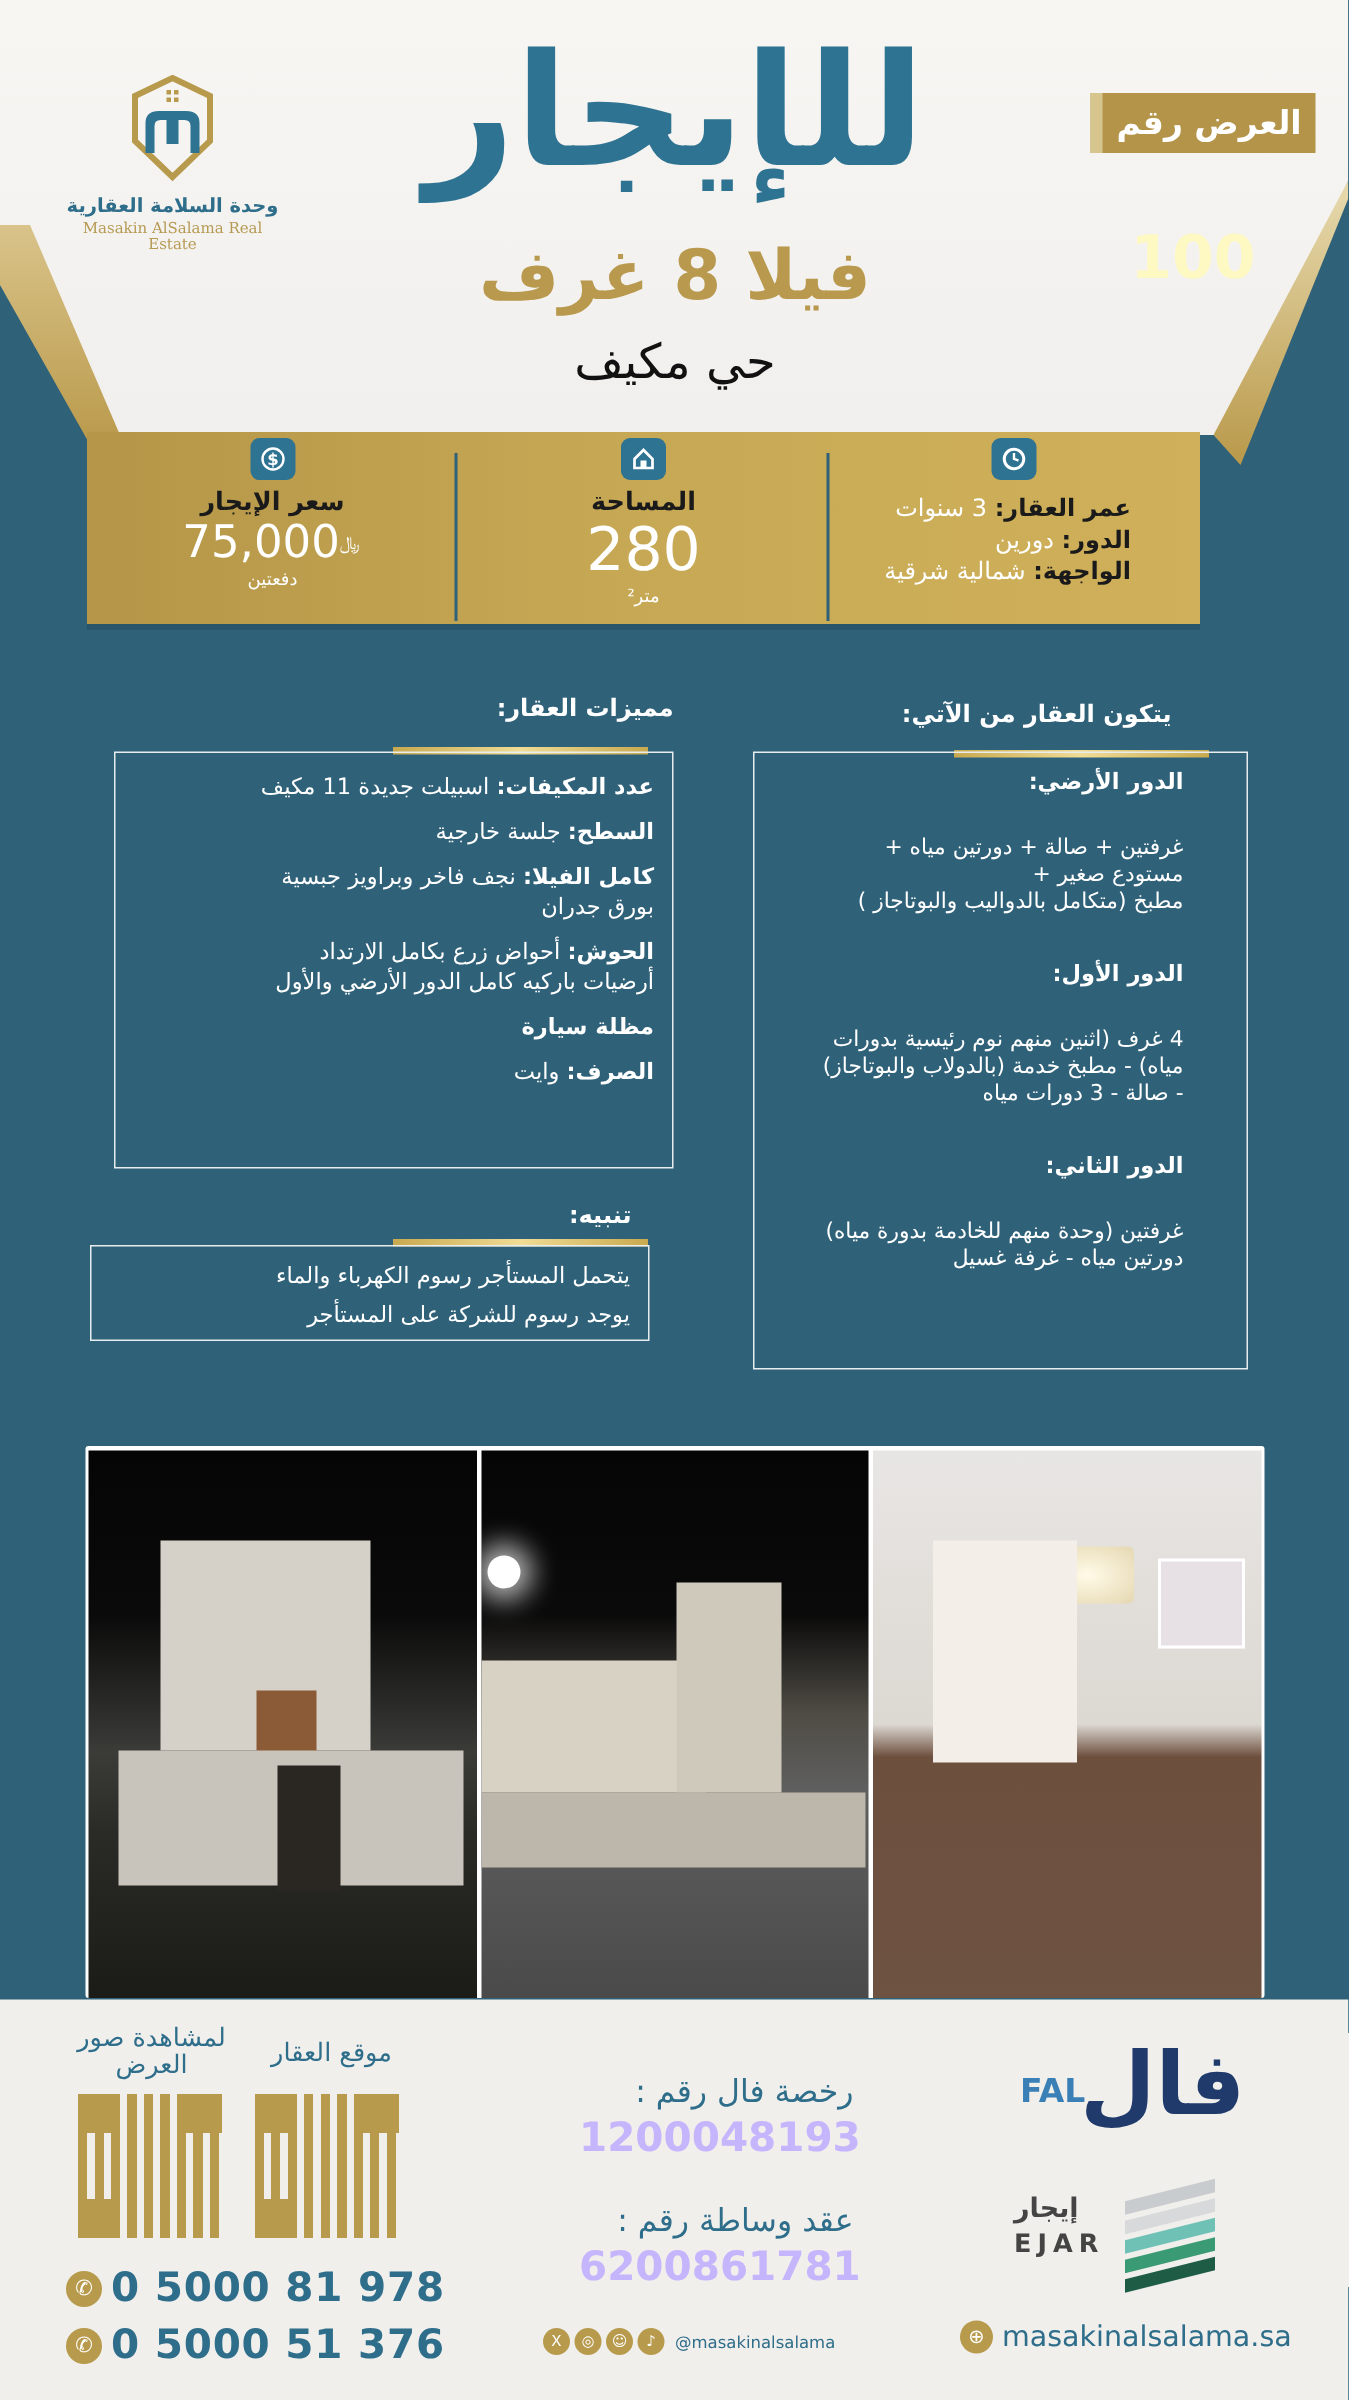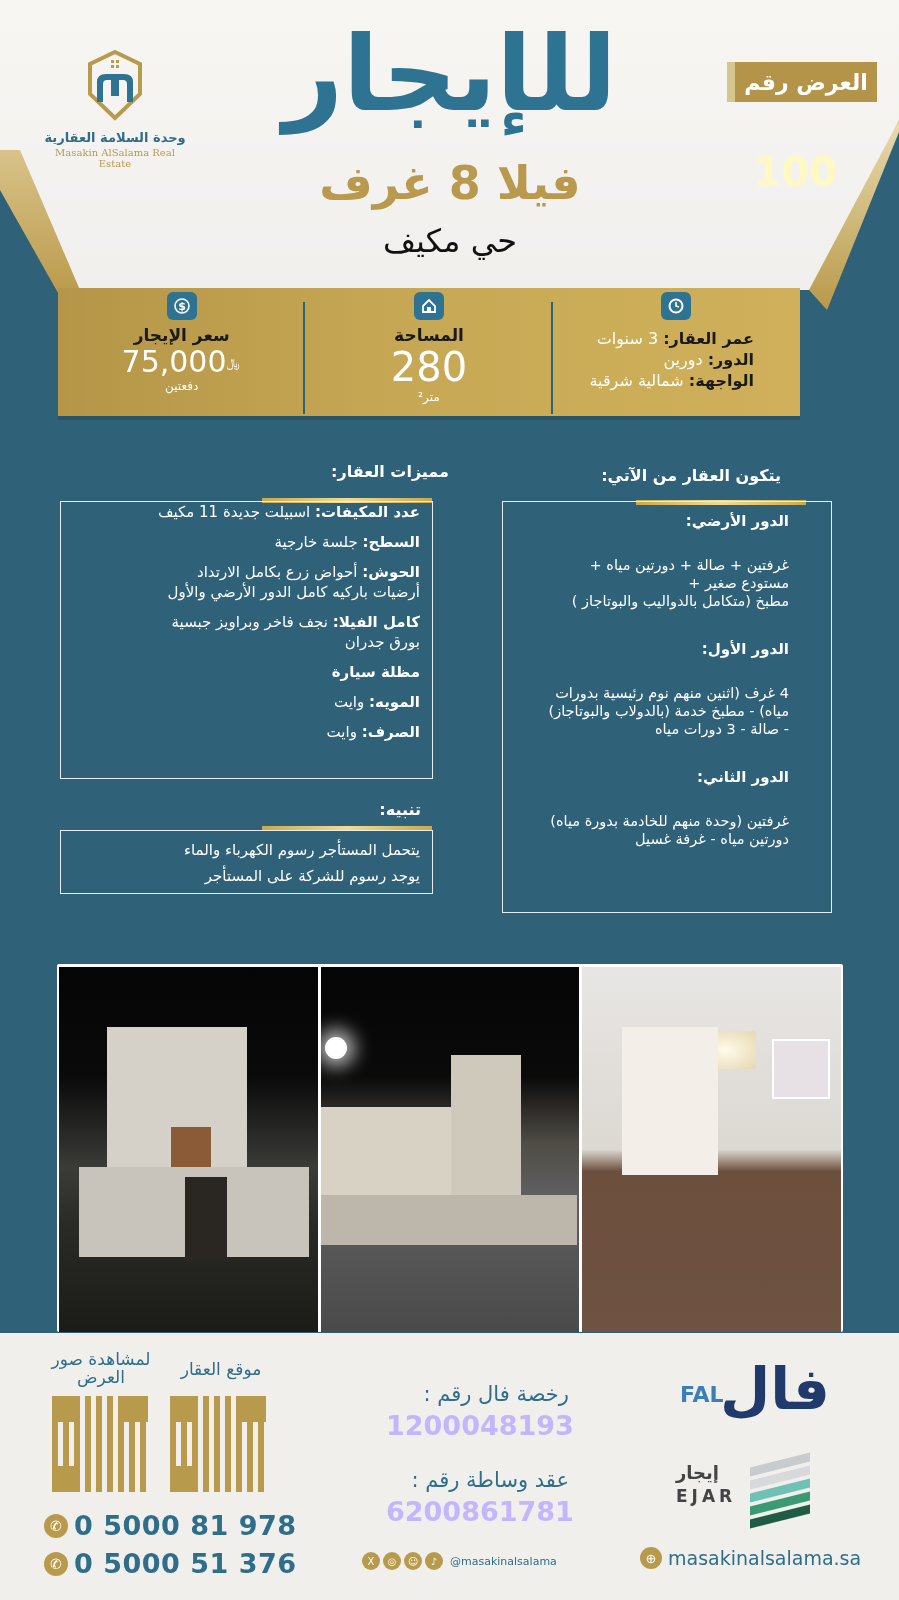--- a/index.html
+++ b/index.html
@@ -92,21 +92,21 @@
     
     .section-heading {
       position: absolute; color: #fff; font-size: 16px; font-weight: bold; text-align: right;
     }
     .gold-bar {
       position: absolute; height: 5px;
       background: linear-gradient(90deg, #c8a94f, #f0dc95, #c8a94f);
     }
     .box { position: absolute; border: 1.5px solid #e8eef0; }
 
-    .feat-box { left: 60px; top: 501px; width: 373px; height: 278px; padding: 0 12px 0 0; }
+    .feat-box { left: 76px; top: 501px; width: 373px; height: 278px; padding: 12px 12px 0 0; }
     .feat-row { font-size: 15px; line-height: 20px; margin-bottom: 10px; text-align: right; }
     .feat-key { font-weight: bold; }
 
     .note-box { left: 60px; top: 830px; width: 373px; height: 64px; padding: 6px 12px 0 0; }
     .note-row { font-size: 15px; line-height: 26px; }
 
     .comp-box { left: 502px; top: 501px; width: 330px; height: 412px; padding: 8px 42px 0 0; }
     .floor-title { font-size: 15px; font-weight: bold; line-height: 22px; margin-bottom: 24px; }
     .floor-desc { font-size: 14.5px; line-height: 18px; margin-bottom: 28px; }
 
@@ -244,35 +244,31 @@
 <div class="box feat-box">
   <div class="feat-row">
     <span class="feat-key">عدد المكيفات:</span>
     <span>اسبيلت جديدة 11 مكيف</span>
   </div>
   <div class="feat-row">
     <span class="feat-key">السطح:</span>
     <span>جلسة خارجية</span>
   </div>
   <div class="feat-row">
+    <span class="feat-key">كامل الفيلا:</span>
+    <span>نجف فاخر وبراويز جبسية</span><br>
+    <span>بورق جدران</span>
+  </div>
+  <div class="feat-row">
     <span class="feat-key">الحوش:</span>
     <span>أحواض زرع بكامل الارتداد</span><br>
     <span>أرضيات باركيه كامل الدور الأرضي والأول</span>
   </div>
   <div class="feat-row">
-    <span class="feat-key">كامل الفيلا:</span>
-    <span>نجف فاخر وبراويز جبسية</span><br>
-    <span>بورق جدران</span>
-  </div>
-  <div class="feat-row">
     <span class="feat-key">مظلة سيارة</span>
-  </div>
-  <div class="feat-row">
-    <span class="feat-key">المويه:</span>
-    <span>وايت</span>
   </div>
   <div class="feat-row">
     <span class="feat-key">الصرف:</span>
     <span>وايت</span>
   </div>
 </div>
 
 <div class="section-heading" style="right:478px; top:800px;">تنبيه:</div>
 <div class="gold-bar" style="left:262px; top:826px; width:170px;"></div>
 <div class="box note-box">

